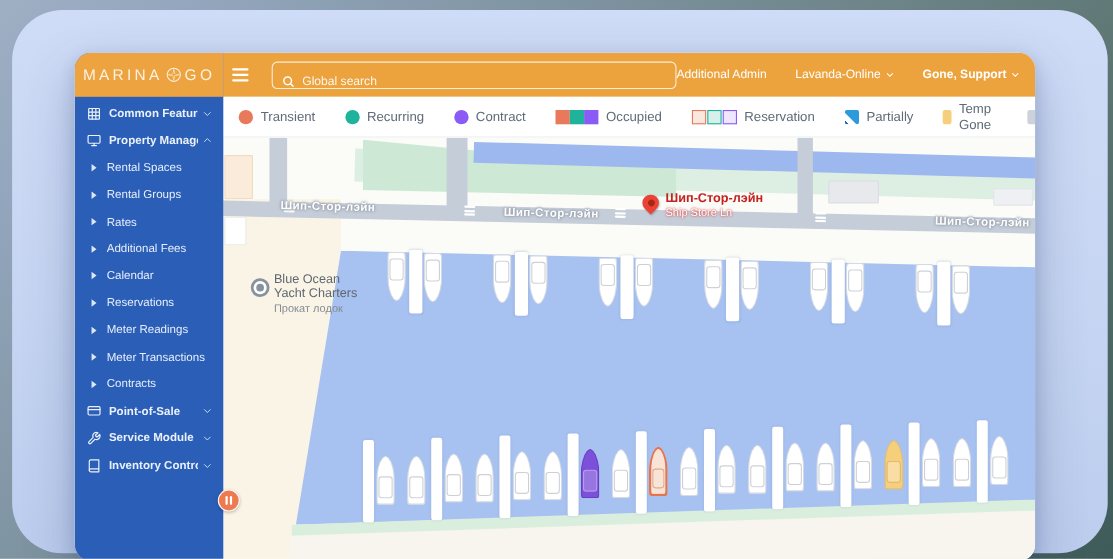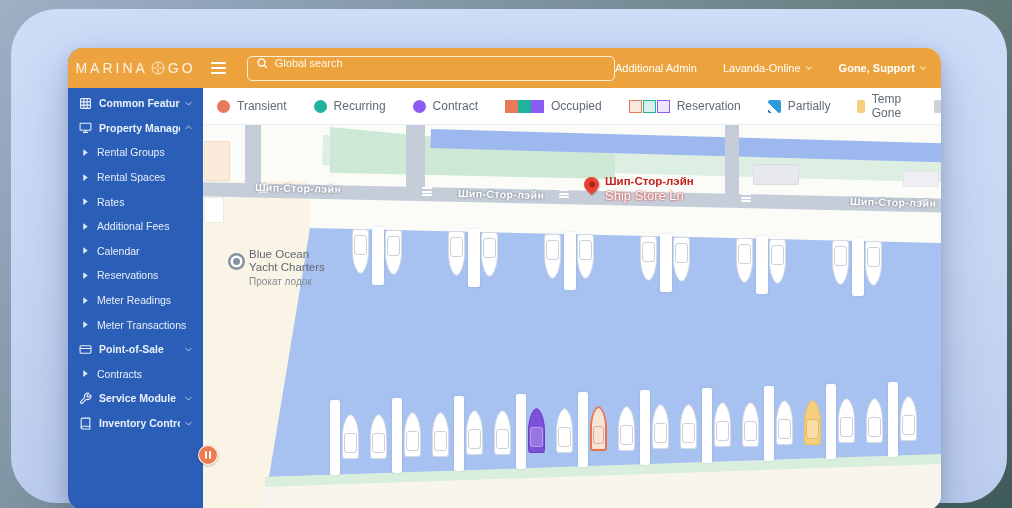--- a/index.html
+++ b/index.html
@@ -32,21 +32,21 @@
   .nav-item .ico { width:13px; height:13px; margin-right:7px; flex:0 0 13px; display:flex; }
   .nav-item .caret { width:7px; height:9px; margin-right:8px; flex:0 0 7px; display:flex; }
   .nav-item .lbl { flex:1; white-space:nowrap; overflow:hidden; }
   .nav-item .chev { width:9px; height:9px; margin-left:4px; display:flex; }
   
   .topbar { position:absolute; left:135px; right:0; top:0; height:40px; background:#eca33e;
     display:flex; align-items:center; padding:0 14px 0 8px; z-index:4; }
   .hamburger { width:18px; height:13px; display:flex; flex-direction:column; justify-content:space-between; cursor:pointer; }
   .hamburger span { display:block; height:2.4px; background:#fff; border-radius:1px; }
   .search-box { margin-left:21px; width:445px; height:25px; border:1px solid rgba(255,255,255,.8);
-    border-radius:5px; display:flex; align-items:flex-start; padding:0 8px; }
+    border-radius:5px; display:flex; align-items:flex-end; padding:0 8px; }
   .search-box svg { flex:0 0 12px; }
   .search-box input { border:0; outline:0; background:transparent; color:#fff; font-size:11px; margin-left:7px; width:100%;
     font-family:"Liberation Sans","DejaVu Sans",sans-serif; }
   .search-box input::placeholder { color:rgba(255,255,255,.9); }
   .top-links { margin-left:auto; display:flex; align-items:center; gap:26px; }
   .top-link { color:#fff; font-size:11px; display:flex; align-items:center; gap:4px; cursor:pointer; white-space:nowrap; }
   .top-link.bold { font-weight:700; }
   
   .legend { position:absolute; left:135px; right:0; top:40px; height:37px; background:#fff;
     display:flex; align-items:center; padding-left:14px; gap:27px; z-index:4; border-bottom:1px solid #eceef1; }
@@ -96,21 +96,21 @@
   .boat.reservation { background:#e8734b; } .boat.reservation .hull { inset:1.8px; background:#f8e4d6; }
   .boat.reservation .cabin { border:1.5px solid rgba(205,125,85,.55); }
   .boat.temp-gone { background:#eec159; } .boat.temp-gone .hull { background:#f6cf7d; }
   .boat.temp-gone .cabin { border:1.5px solid rgba(200,160,70,.55); background:rgba(255,255,255,.30); }
   .street-label { position:absolute; font-size:10.5px; font-weight:700; letter-spacing:.4px; color:#fff;
     text-shadow:0 0 2px #99a1ac,0 0 2px #99a1ac,0 0 3px #99a1ac; transform:rotate(1.25deg); white-space:nowrap; }
   .pin { position:absolute; width:15px; height:15px; background:#ea4335; border-radius:50% 50% 50% 0;
     transform:rotate(-45deg); box-shadow:0 1px 2px rgba(0,0,0,.3); }
   .pin::after { content:""; position:absolute; left:4.5px; top:4.5px; width:6px; height:6px; border-radius:50%; background:#a52714; }
   .marker-title { position:absolute; color:#c5221f; font-weight:700; font-size:11.5px; white-space:nowrap; }
-  .marker-sub { position:absolute; color:#fff; font-size:13px; white-space:nowrap;
+  .marker-sub { position:absolute; color:#fff; font-size:10px; white-space:nowrap;
     text-shadow:0 0 2px #d9534f,0 0 2px #d9534f; }
   .poi-dot { position:absolute; width:7px; height:7px; border-radius:50%; background:#87929e;
     box-shadow:0 0 0 2.5px #fff,0 0 0 5px #87929e; }
   .poi-text { position:absolute; font-size:11.5px; line-height:13px; color:#5f6770; white-space:nowrap; }
   .poi-text .sub { font-size:10px; color:#848c96; margin-top:1px; }
   .rest-badge { position:absolute; left:130px; top:397px; width:20px; height:20px; border-radius:50%;
     background:#ee7b4f; border:1.5px solid rgba(255,255,255,.95); z-index:9;
     display:flex; align-items:center; justify-content:center; gap:2px; box-shadow:0 1px 3px rgba(0,0,0,.25); }
   .rest-badge i { display:block; width:2px; height:8px; background:#fff; border-radius:1px; }
 </style>
@@ -159,36 +159,36 @@
               <polyline points="5 15 12 8 19 15"></polyline>
             </svg>
           </span>
         </div>
         <div class="nav-item sub">
           <span class="caret">
             <svg width="7" height="9" viewBox="0 0 12 16">
               <polygon points="2,2 10,8 2,14" fill="#dde8f8"></polygon>
             </svg>
           </span>
+          <span class="lbl">Rental Spaces</span>
+        </div>
+        <div class="nav-item sub">
+          <span class="caret">
+            <svg width="7" height="9" viewBox="0 0 12 16">
+              <polygon points="2,2 10,8 2,14" fill="#dde8f8"></polygon>
+            </svg>
+          </span>
           <span class="lbl">Rental Groups</span>
         </div>
         <div class="nav-item sub">
           <span class="caret">
             <svg width="7" height="9" viewBox="0 0 12 16">
               <polygon points="2,2 10,8 2,14" fill="#dde8f8"></polygon>
             </svg>
           </span>
-          <span class="lbl">Rental Spaces</span>
-        </div>
-        <div class="nav-item sub">
-          <span class="caret">
-            <svg width="7" height="9" viewBox="0 0 12 16">
-              <polygon points="2,2 10,8 2,14" fill="#dde8f8"></polygon>
-            </svg>
-          </span>
           <span class="lbl">Rates</span>
         </div>
         <div class="nav-item sub">
           <span class="caret">
             <svg width="7" height="9" viewBox="0 0 12 16">
               <polygon points="2,2 10,8 2,14" fill="#dde8f8"></polygon>
             </svg>
           </span>
           <span class="lbl">Additional Fees</span>
         </div>
@@ -216,42 +216,42 @@
           </span>
           <span class="lbl">Meter Readings</span>
         </div>
         <div class="nav-item sub">
           <span class="caret">
             <svg width="7" height="9" viewBox="0 0 12 16">
               <polygon points="2,2 10,8 2,14" fill="#dde8f8"></polygon>
             </svg>
           </span>
           <span class="lbl">Meter Transactions</span>
+        </div>
+        <div class="nav-item sub">
+          <span class="caret">
+            <svg width="7" height="9" viewBox="0 0 12 16">
+              <polygon points="2,2 10,8 2,14" fill="#dde8f8"></polygon>
+            </svg>
+          </span>
+          <span class="lbl">Contracts</span>
         </div>
         <div class="nav-item group">
           <span class="ico">
             <svg width="13" height="13" viewBox="0 0 24 24" fill="none" stroke="#eaf1fb" stroke-width="2" stroke-linecap="round" stroke-linejoin="round">
               <rect x="2" y="5" width="20" height="14" rx="2"></rect>
               <path d="M2 10h20"></path>
             </svg>
           </span>
           <span class="lbl">Point-of-Sale</span>
           <span class="chev">
             <svg width="9" height="9" viewBox="0 0 24 24" fill="none" stroke="#eaf1fb" stroke-width="2" stroke-linecap="round" stroke-linejoin="round">
               <polyline points="5 9 12 16 19 9"></polyline>
             </svg>
           </span>
-        </div>
-        <div class="nav-item sub">
-          <span class="caret">
-            <svg width="7" height="9" viewBox="0 0 12 16">
-              <polygon points="2,2 10,8 2,14" fill="#dde8f8"></polygon>
-            </svg>
-          </span>
-          <span class="lbl">Contracts</span>
         </div>
         <div class="nav-item group">
           <span class="ico">
             <svg width="13" height="13" viewBox="0 0 24 24" fill="none" stroke="#eaf1fb" stroke-width="2" stroke-linecap="round" stroke-linejoin="round">
               <path d="M14.7 6.3a1 1 0 0 0 0 1.4l1.6 1.6a1 1 0 0 0 1.4 0l3.77-3.77a6 6 0 0 1-7.94 7.94l-6.91 6.91a2.12 2.12 0 0 1-3-3l6.91-6.91a6 6 0 0 1 7.94-7.94l-3.76 3.76z"></path>
             </svg>
           </span>
           <span class="lbl">Service Module</span>
           <span class="chev">
             <svg width="9" height="9" viewBox="0 0 24 24" fill="none" stroke="#eaf1fb" stroke-width="2" stroke-linecap="round" stroke-linejoin="round">

